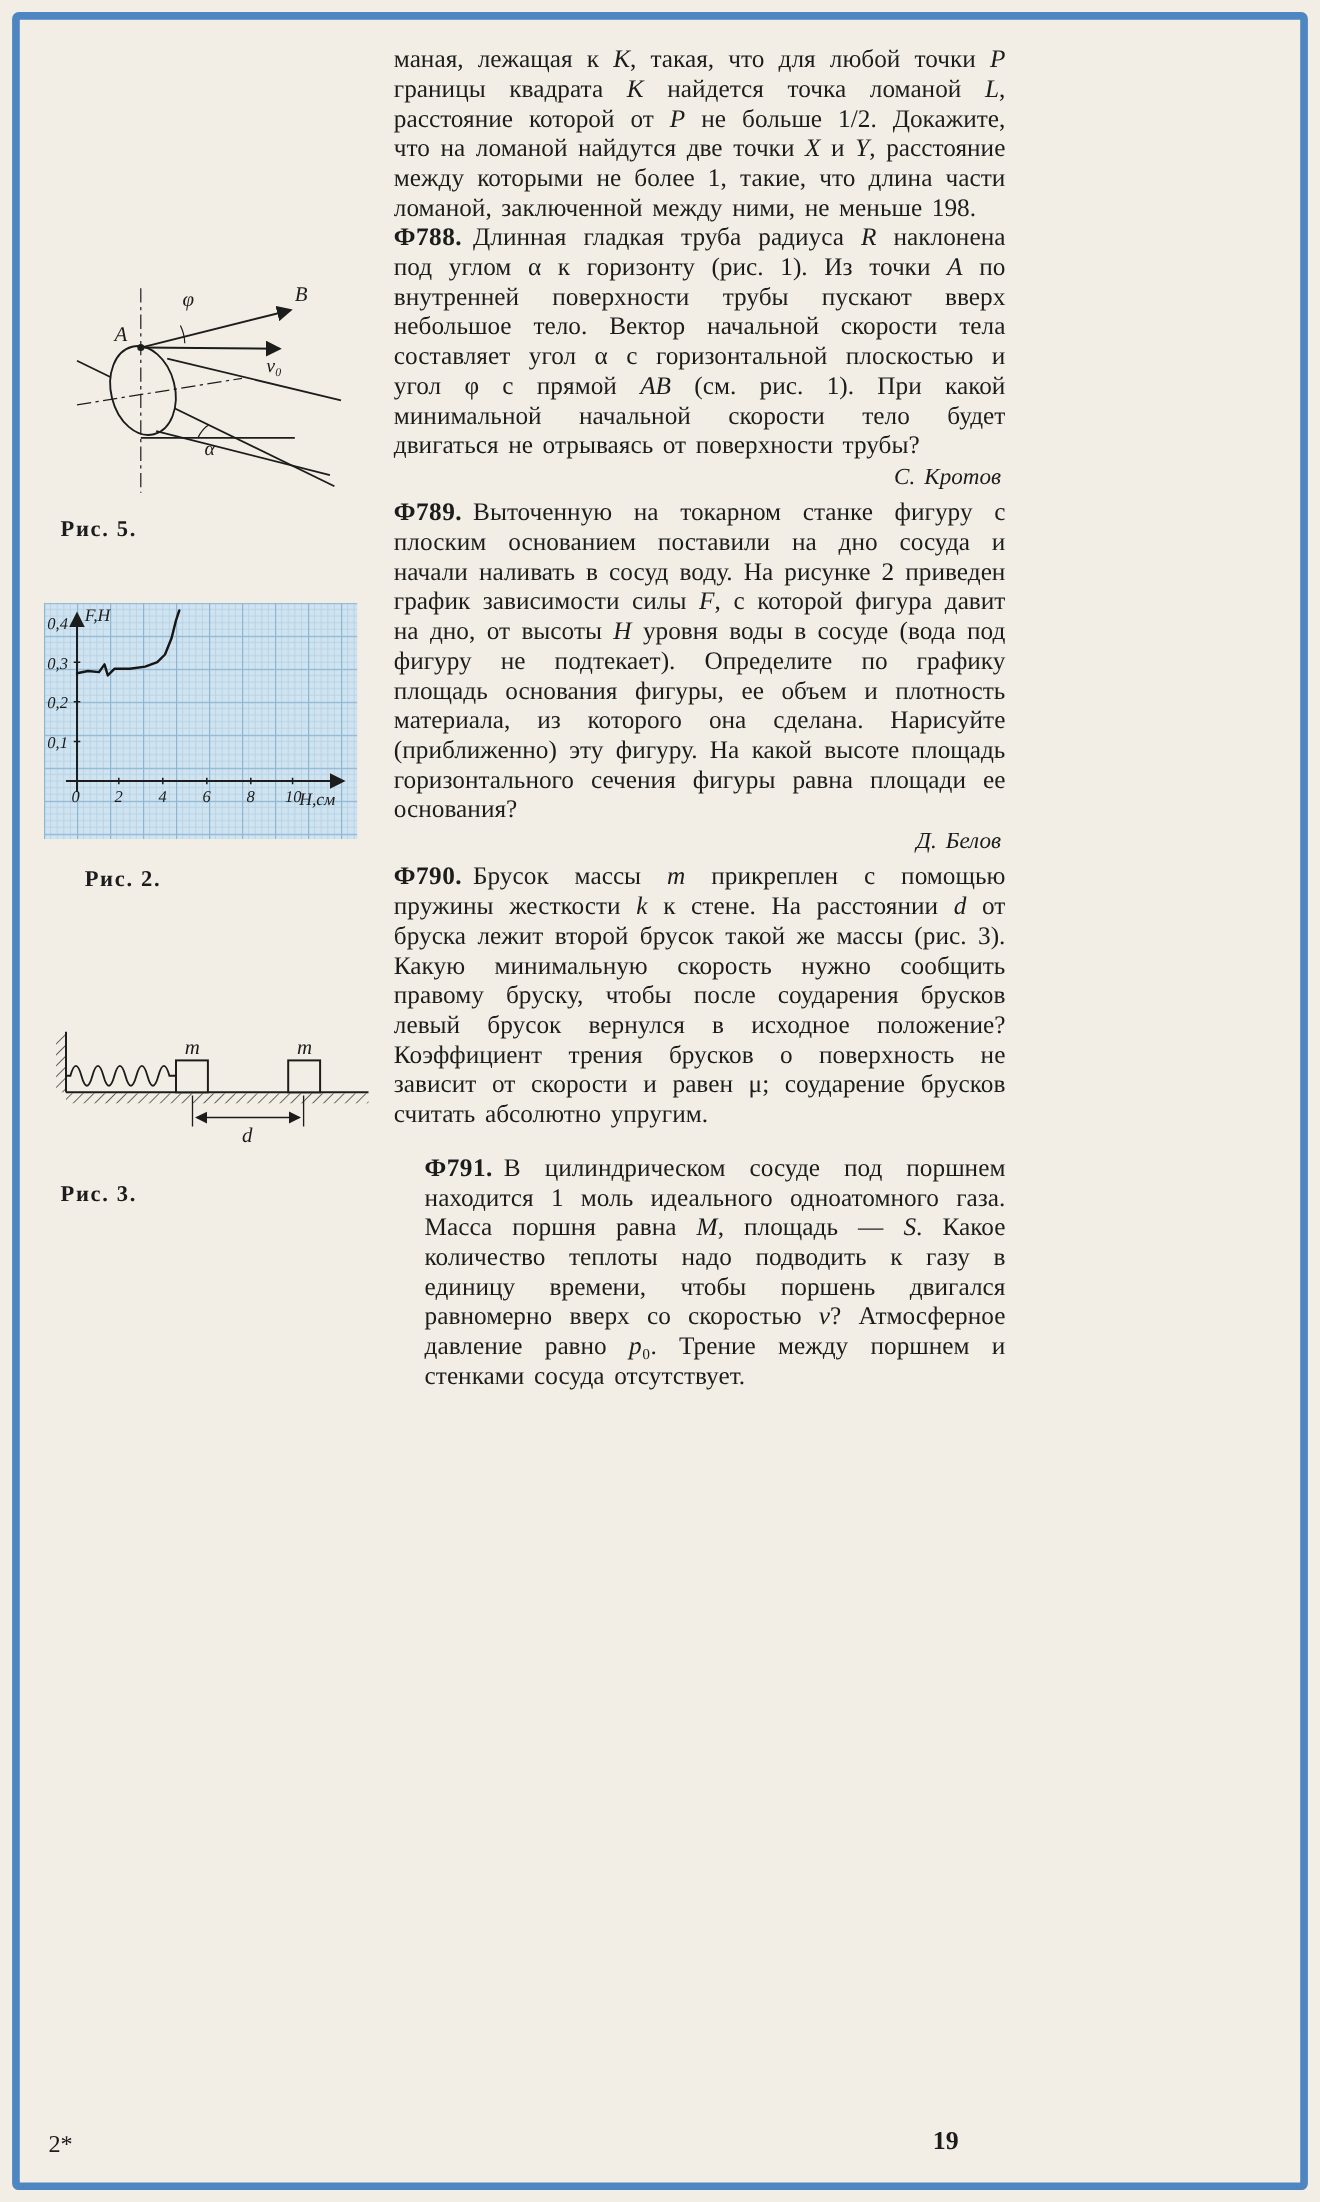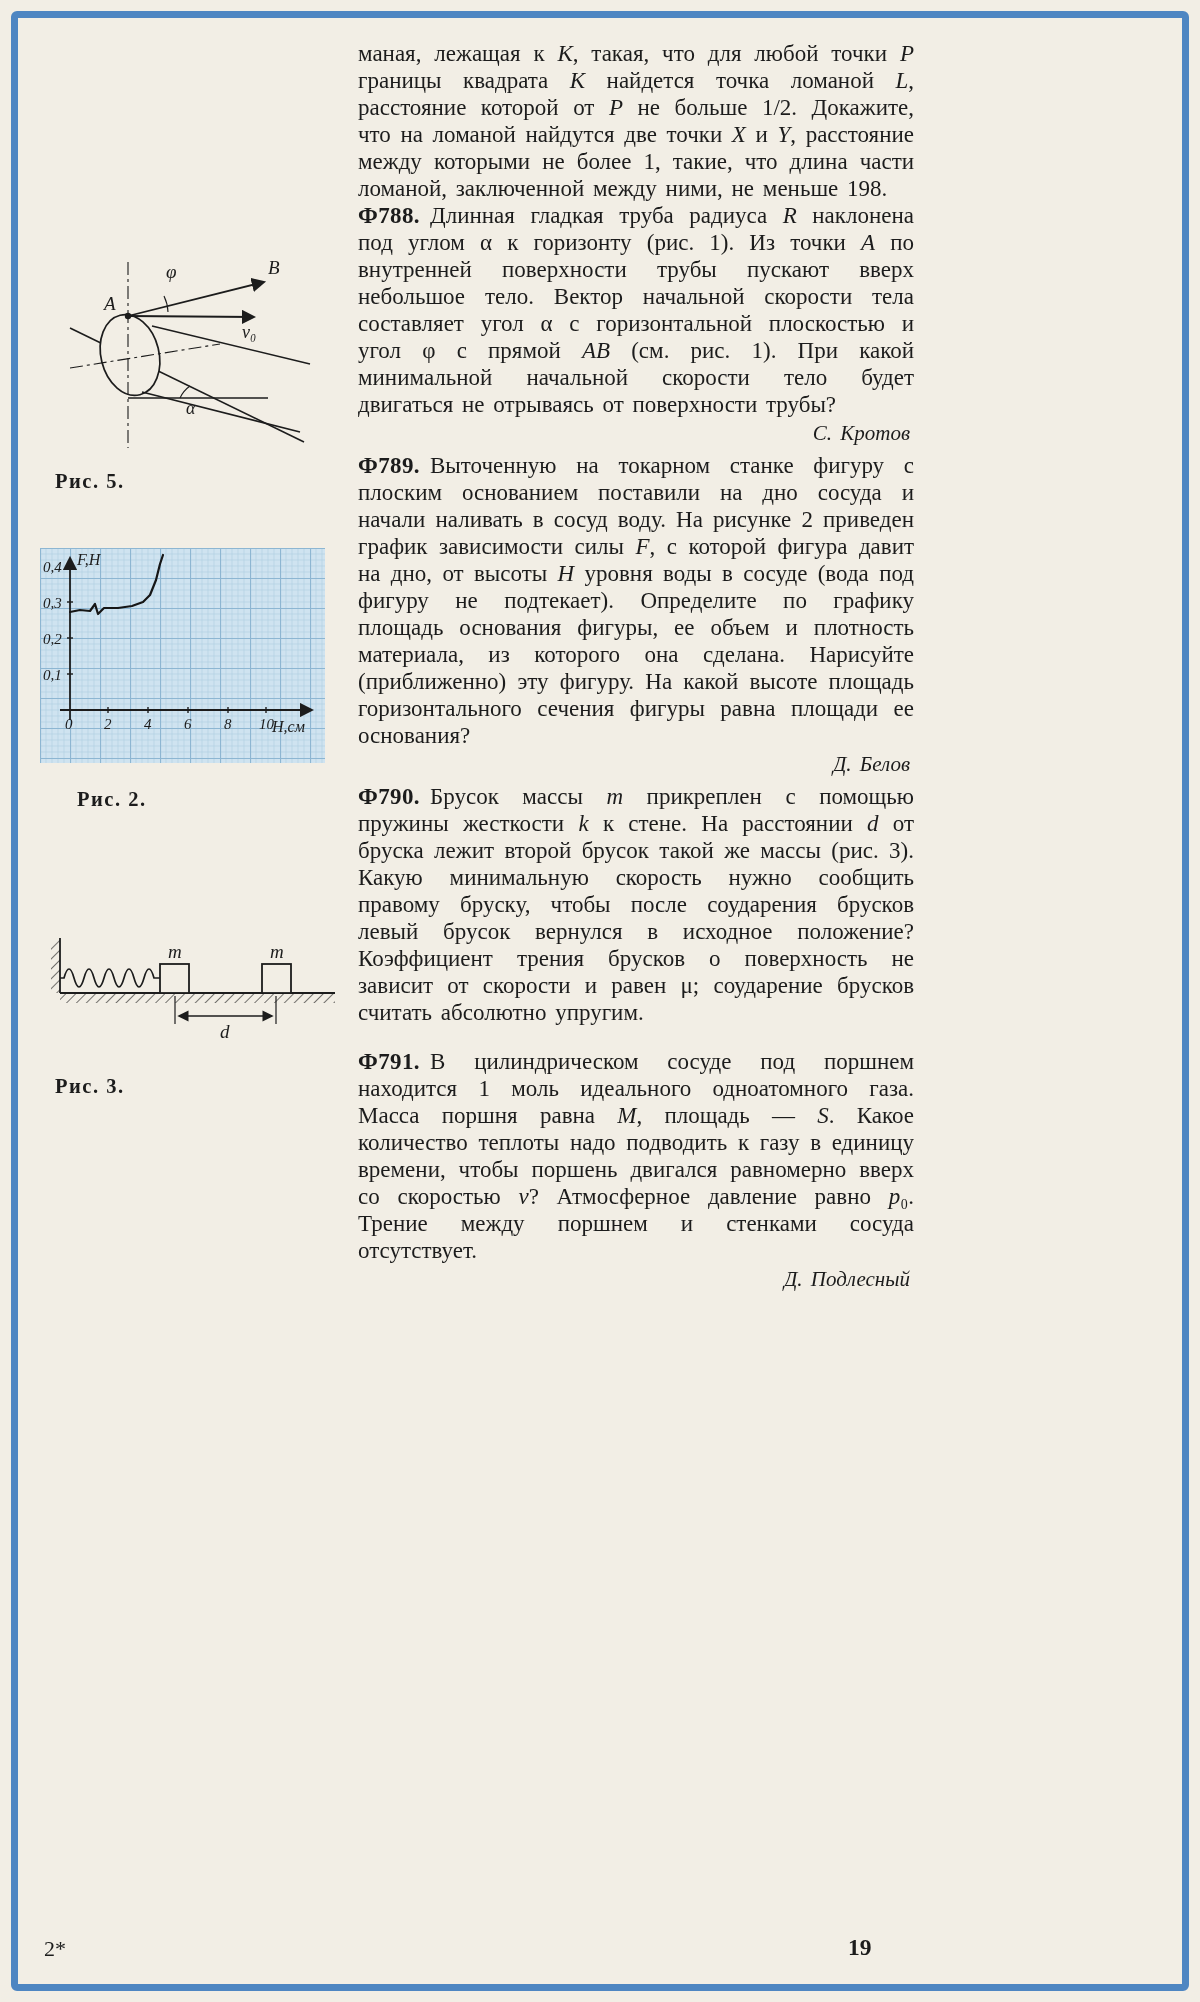--- a/index.html
+++ b/index.html
@@ -19,21 +19,21 @@
     position:absolute; left:358px; top:40px; width:556px;
     font-size:23px; line-height:27px; text-align:justify;
     word-spacing:3px;
   }
   .para { text-align:justify; }
   .pid { font-weight:bold; margin-right:10px; letter-spacing:0.4px; }
   .author {
     text-align:right; font-style:italic; font-size:21px;
     padding-right:4px; margin:2px 0 5px 0;
   }
-  .gap { margin-top:22px; }
+  .gap { margin-top:22px;margin-left:28px; }
   
   .fig { position:absolute; }
   .caption {
     position:absolute; font-weight:bold; font-size:20.5px; letter-spacing:1.5px;
   }
   svg text { font-family:"Liberation Serif", serif; fill:#1c1c1c; }
   .it { font-style:italic; }
   
   .footer-left {
     position:absolute; left:44px; top:1936px; font-size:22px;
@@ -163,19 +163,18 @@
 
     <p class="para"><b class="pid">Ф788.</b><span>Длинная гладкая труба радиуса <i>R</i> наклонена под углом α к горизонту (рис. 1). Из точки <i>А</i> по внутренней поверхности трубы пускают вверх небольшое тело. Вектор начальной скорости тела составляет угол α с горизонтальной плоскостью и угол φ с прямой <i>АВ</i> (см. рис. 1). При какой минимальной начальной скорости тело будет двигаться не отрываясь от поверхности трубы?</span></p>
     <p class="author">С. Кротов</p>
 
     <p class="para"><b class="pid">Ф789.</b><span>Выточенную на токарном станке фигуру с плоским основанием поставили на дно сосуда и начали наливать в сосуд воду. На рисунке 2 приведен график зависимости силы <i>F</i>, с которой фигура давит на дно, от высоты <i>Н</i> уровня воды в сосуде (вода под фигуру не подтекает). Определите по графику площадь основания фигуры, ее объем и плотность материала, из которого она сделана. Нарисуйте (приближенно) эту фигуру. На какой высоте площадь горизонтального сечения фигуры равна площади ее основания?</span></p>
     <p class="author">Д. Белов</p>
 
     <p class="para"><b class="pid">Ф790.</b><span>Брусок массы <i>m</i> прикреплен с помощью пружины жесткости <i>k</i> к стене. На расстоянии <i>d</i> от бруска лежит второй брусок такой же массы (рис. 3). Какую минимальную скорость нужно сообщить правому бруску, чтобы после соударения брусков левый брусок вернулся в исходное положение? Коэффициент трения брусков о поверхность не зависит от скорости и равен μ; соударение брусков считать абсолютно упругим.</span></p>
 
     <p class="para gap"><b class="pid">Ф791.</b><span>В цилиндрическом сосуде под поршнем находится 1 моль идеального одноатомного газа. Масса поршня равна <i>М</i>, площадь — <i>S</i>. Какое количество теплоты надо подводить к газу в единицу   времени, чтобы поршень двигался равномерно вверх со скоростью <i>v</i>? Атмосферное давление равно <i>p</i>₀. Трение между поршнем и стенками сосуда   отсутствует.</span></p>
-    <p class="author">Д. Подлесный</p>
 
   </div>
 
   <div class="footer-left">2*</div>
   <div class="footer-right">19</div>
 </div>
 
 </body></html>

